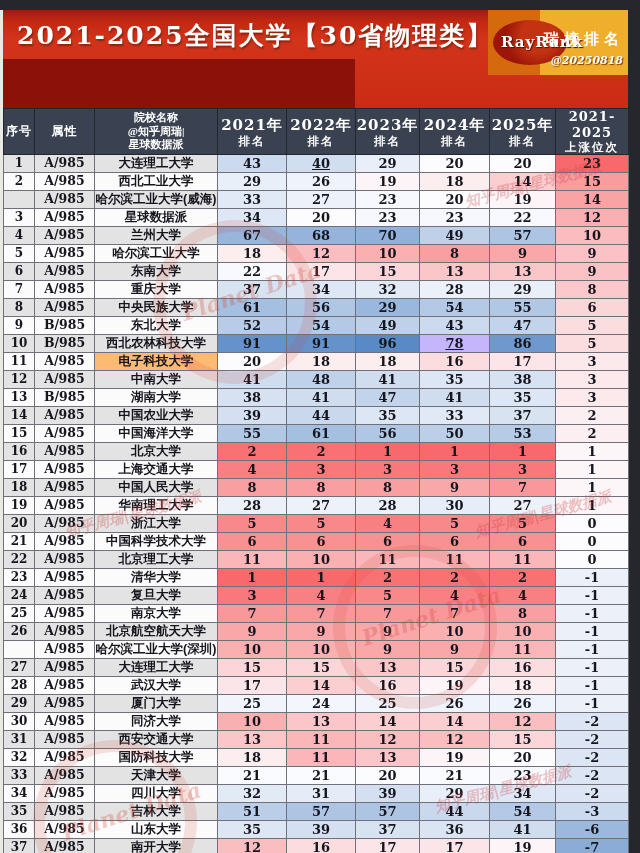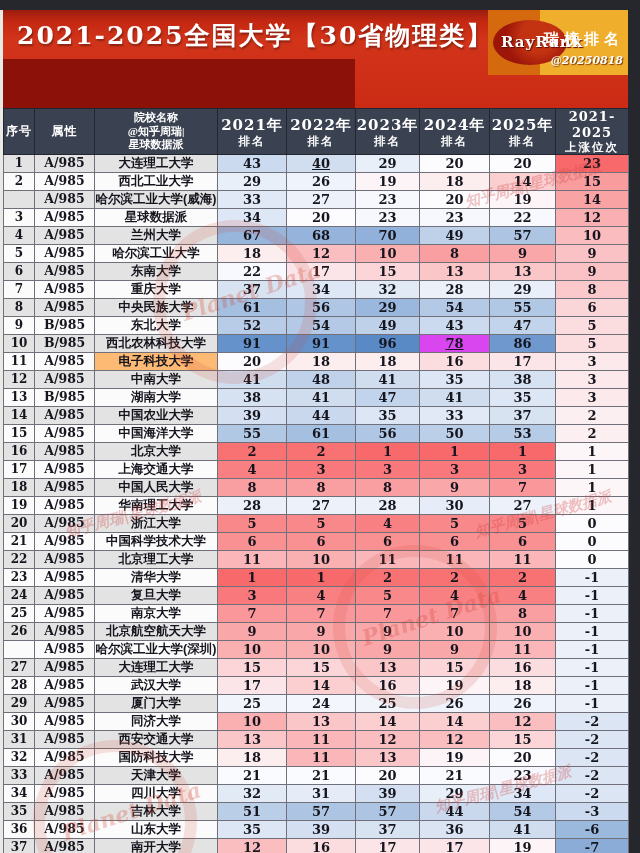--- a/index.html
+++ b/index.html
@@ -238,21 +238,21 @@
             <td class="c-rank" style="background: rgb(194, 212, 235);">47</td>
             <td class="c-delta" style="background: rgb(251, 220, 223);">5</td>
           </tr>
           <tr>
             <td class="c-no" style="background: rgb(227, 227, 227);">10</td>
             <td class="c-attr" style="background: rgb(227, 227, 227);">B/985</td>
             <td class="c-name" style="background: rgb(227, 227, 227);">西北农林科技大学</td>
             <td class="c-rank" style="background: rgb(101, 146, 202);">91</td>
             <td class="c-rank" style="background: rgb(101, 146, 202);">91</td>
             <td class="c-rank" style="background: rgb(90, 138, 198);">96</td>
-            <td class="c-rank" style="background: #d946ef; text-decoration: underline;">78</td>
+            <td class="c-rank" style="background: #c4b5fd; text-decoration: underline;">78</td>
             <td class="c-rank" style="background: rgb(111, 153, 206);">86</td>
             <td class="c-delta" style="background: rgb(251, 220, 223);">5</td>
           </tr>
           <tr>
             <td class="c-no" style="background: rgb(251, 251, 251);">11</td>
             <td class="c-attr" style="background: rgb(251, 251, 251);">A/985</td>
             <td class="c-name" style="background: #fdba74;">电子科技大学</td>
             <td class="c-rank" style="background: rgb(252, 252, 255);">20</td>
             <td class="c-rank" style="background: rgb(252, 237, 239);">18</td>
             <td class="c-rank" style="background: rgb(252, 237, 239);">18</td>

